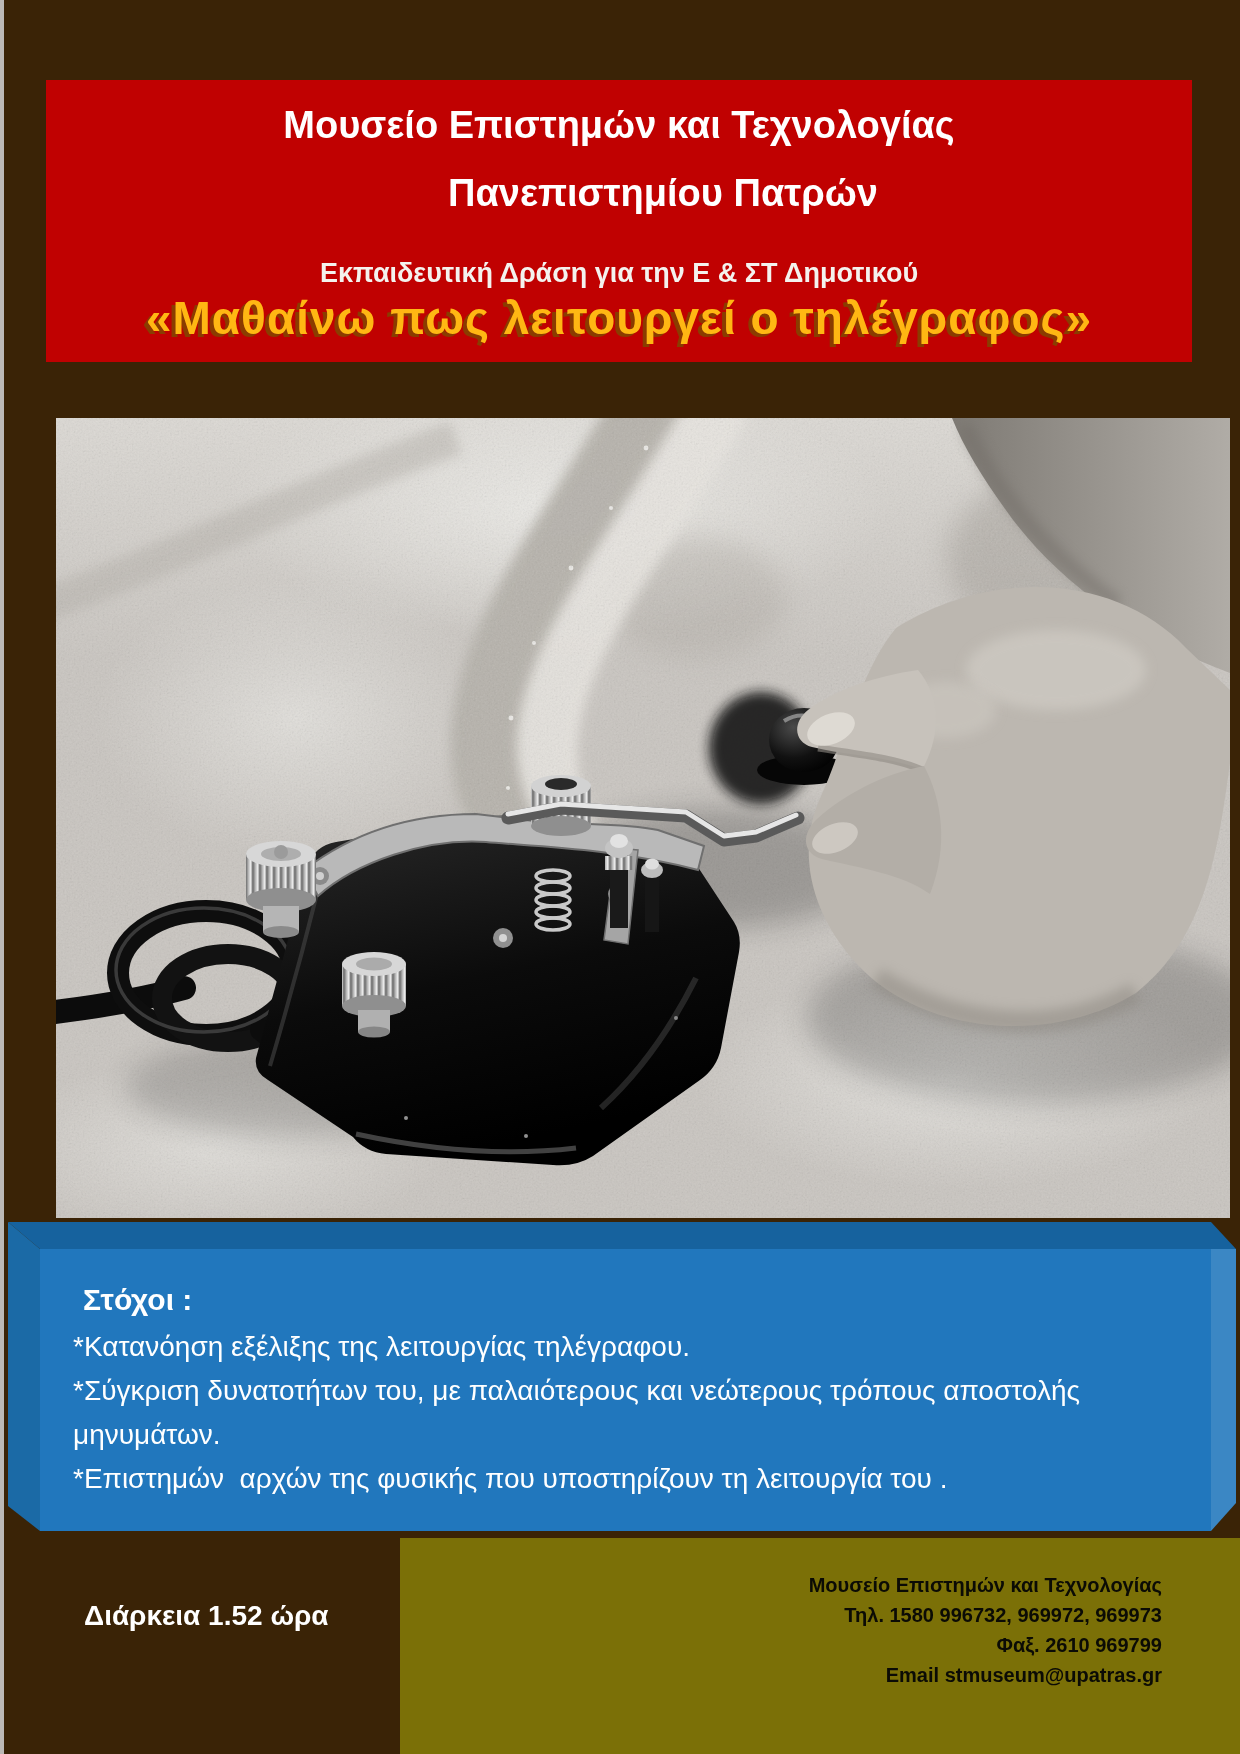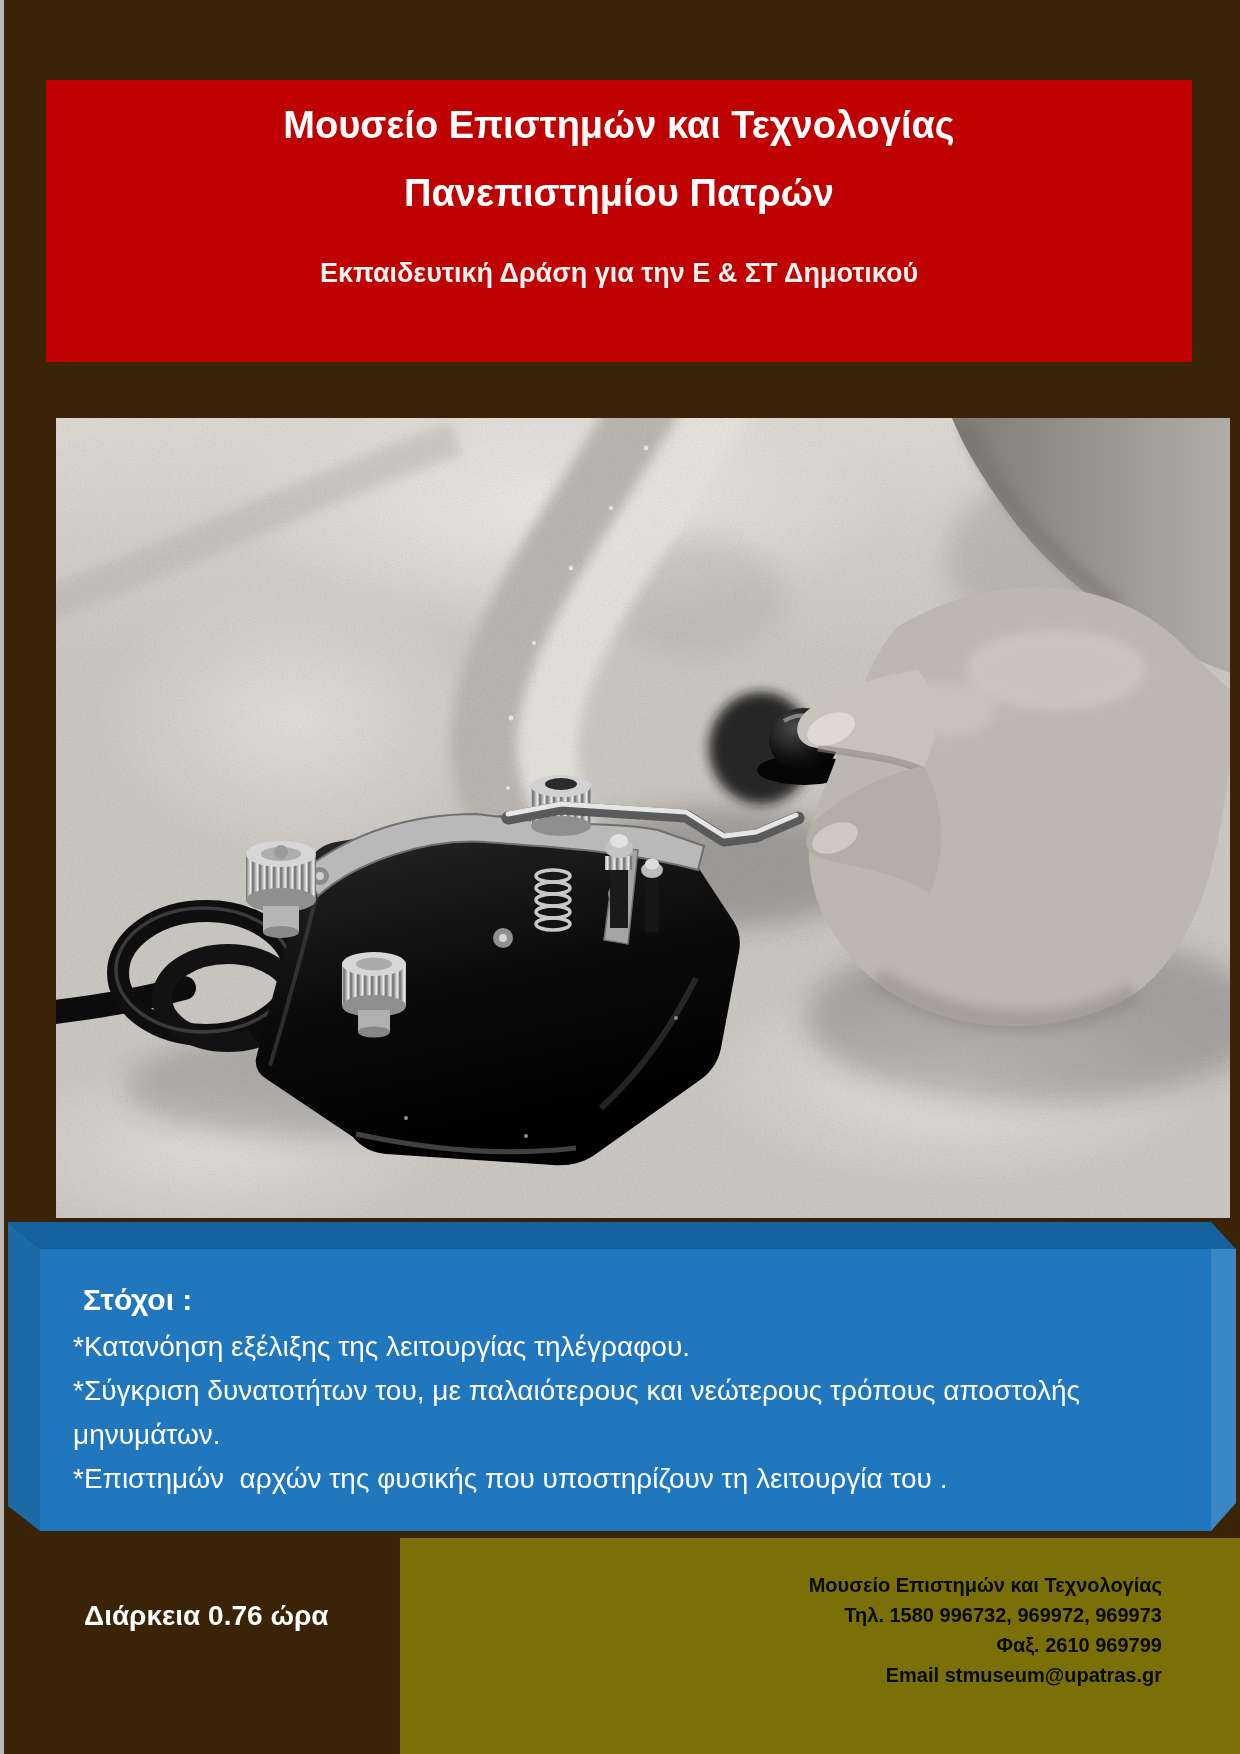--- a/index.html
+++ b/index.html
@@ -6,21 +6,21 @@
   body{
     width:1240px;height:1754px;position:relative;overflow:hidden;
     background:#3A2306;
     font-family:"Liberation Sans", sans-serif;
   }
   .left-edge{position:absolute;left:0;top:0;width:4px;height:1754px;background:#d3d4d6;opacity:.85;}
   
   .header{position:absolute;left:46px;top:80px;width:1146px;height:282px;background:#C00101;text-align:center;}
   .title{position:absolute;left:0;width:100%;color:#ffffff;font-weight:bold;font-size:38px;line-height:46px;}
   .title.l1{top:22px;}
-  .title.l2{top:90px;}
+  .title.l2{top:90px;margin-left:44px;}
   .subtitle{position:absolute;left:0;top:176px;width:100%;color:#f4f2ee;font-weight:bold;font-size:27px;line-height:34px;}
   .slogan{position:absolute;left:0;top:212px;width:100%;color:#FFB713;font-weight:bold;font-size:46px;line-height:52px;
           text-shadow:-4px 3px 0 #8a3c00;letter-spacing:1px;}
   
   .photo{position:absolute;left:56px;top:418px;width:1174px;height:800px;}
   .photo svg{display:block;}
   
   .goals-bg{position:absolute;left:8px;top:1222px;width:1228px;height:309px;}
   .goals-text{position:absolute;left:73px;top:1283px;width:1110px;color:#ffffff;}
   .goals-heading{font-size:30px;font-weight:bold;margin-left:10px;margin-bottom:8px;}
@@ -34,20 +34,21 @@
 </head>
 <body>
 
 <div class="page">
   <div class="left-edge"></div>
 
   <section class="header">
     <div class="title l1">Μουσείο Επιστημών και Τεχνολογίας</div>
     <div class="title l2">Πανεπιστημίου Πατρών</div>
     <div class="subtitle">Εκπαιδευτική Δράση για την Ε &amp; ΣΤ Δημοτικού</div>
+    <div class="slogan">«Μαθαίνω πως λειτουργεί ο τηλέγραφος»</div>
   </section>
 
   <div class="photo">
     <svg viewBox="0 0 1174 800" width="1174" height="800" preserveAspectRatio="none" xmlns="http://www.w3.org/2000/svg">
       <defs>
         <filter id="soft" x="-40%" y="-40%" width="180%" height="180%">
             <feGaussianBlur stdDeviation="14"></feGaussianBlur>
           </filter>
         <filter id="soft2" x="-40%" y="-40%" width="180%" height="180%">
             <feGaussianBlur stdDeviation="6"></feGaussianBlur>
@@ -228,14 +229,14 @@
 
   <div class="olive">
     <div class="contact-block">
       <div class="contact-line">Μουσείο Επιστημών και Τεχνολογίας</div>
       <div class="contact-line">Τηλ. 1580 996732, 969972, 969973</div>
       <div class="contact-line">Φαξ. 2610 969799</div>
       <div class="contact-line">Email stmuseum@upatras.gr</div>
     </div>
   </div>
 
-  <div class="duration">Διάρκεια 0.76 ώρα</div>
+  <div class="duration">Διάρκεια 1.52 ώρα</div>
 </div>
 
 </body></html>

